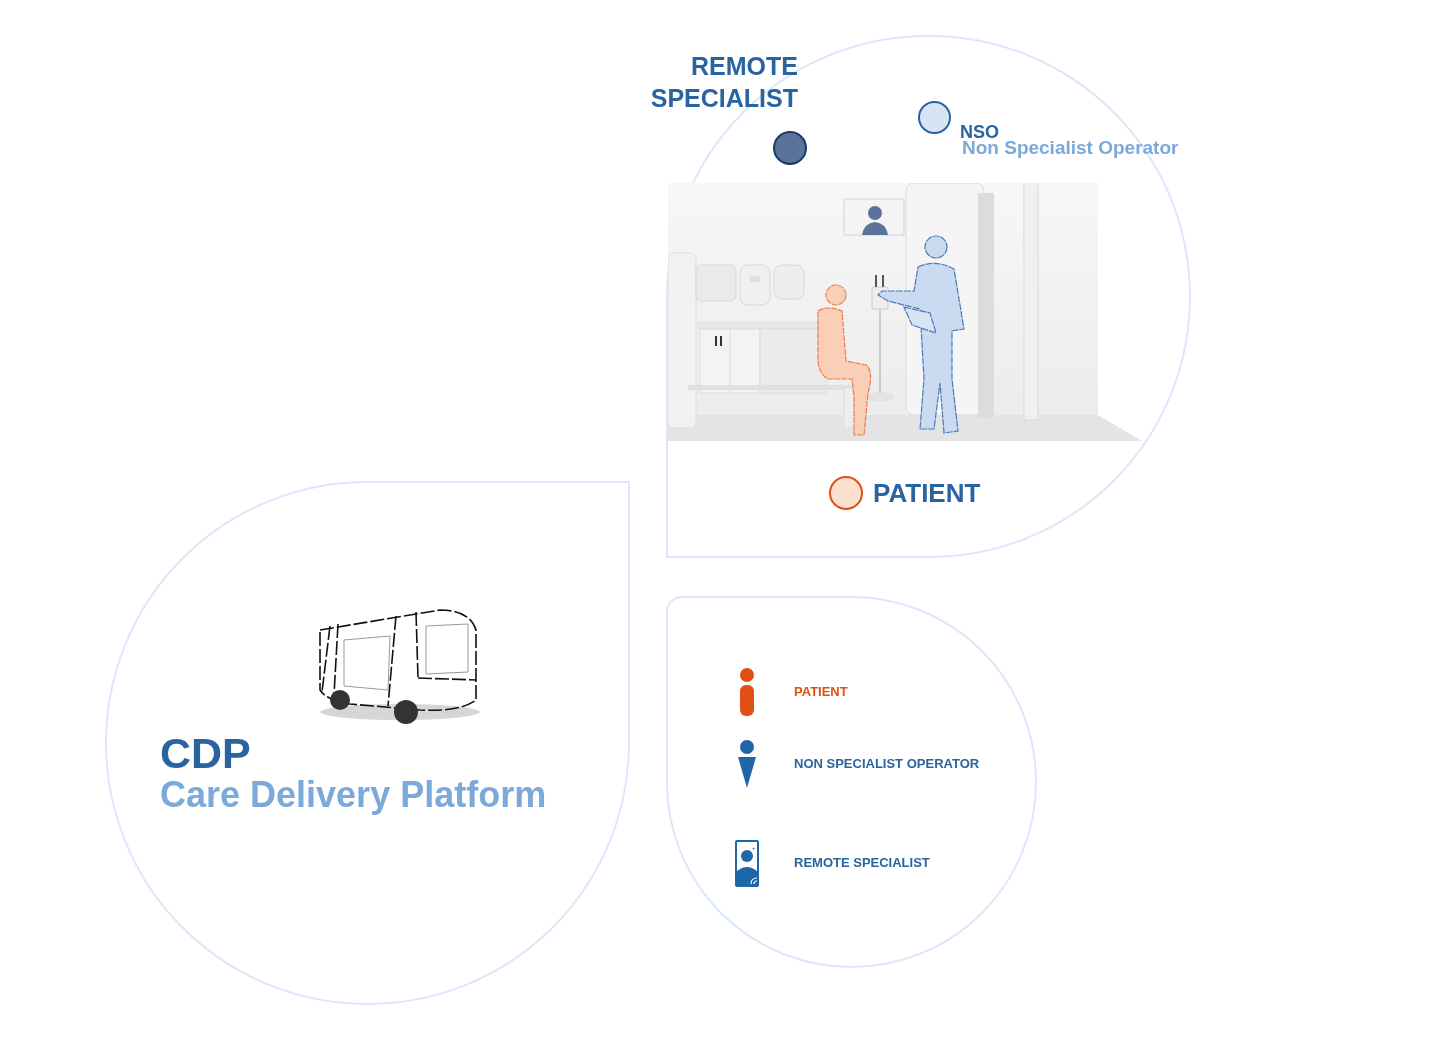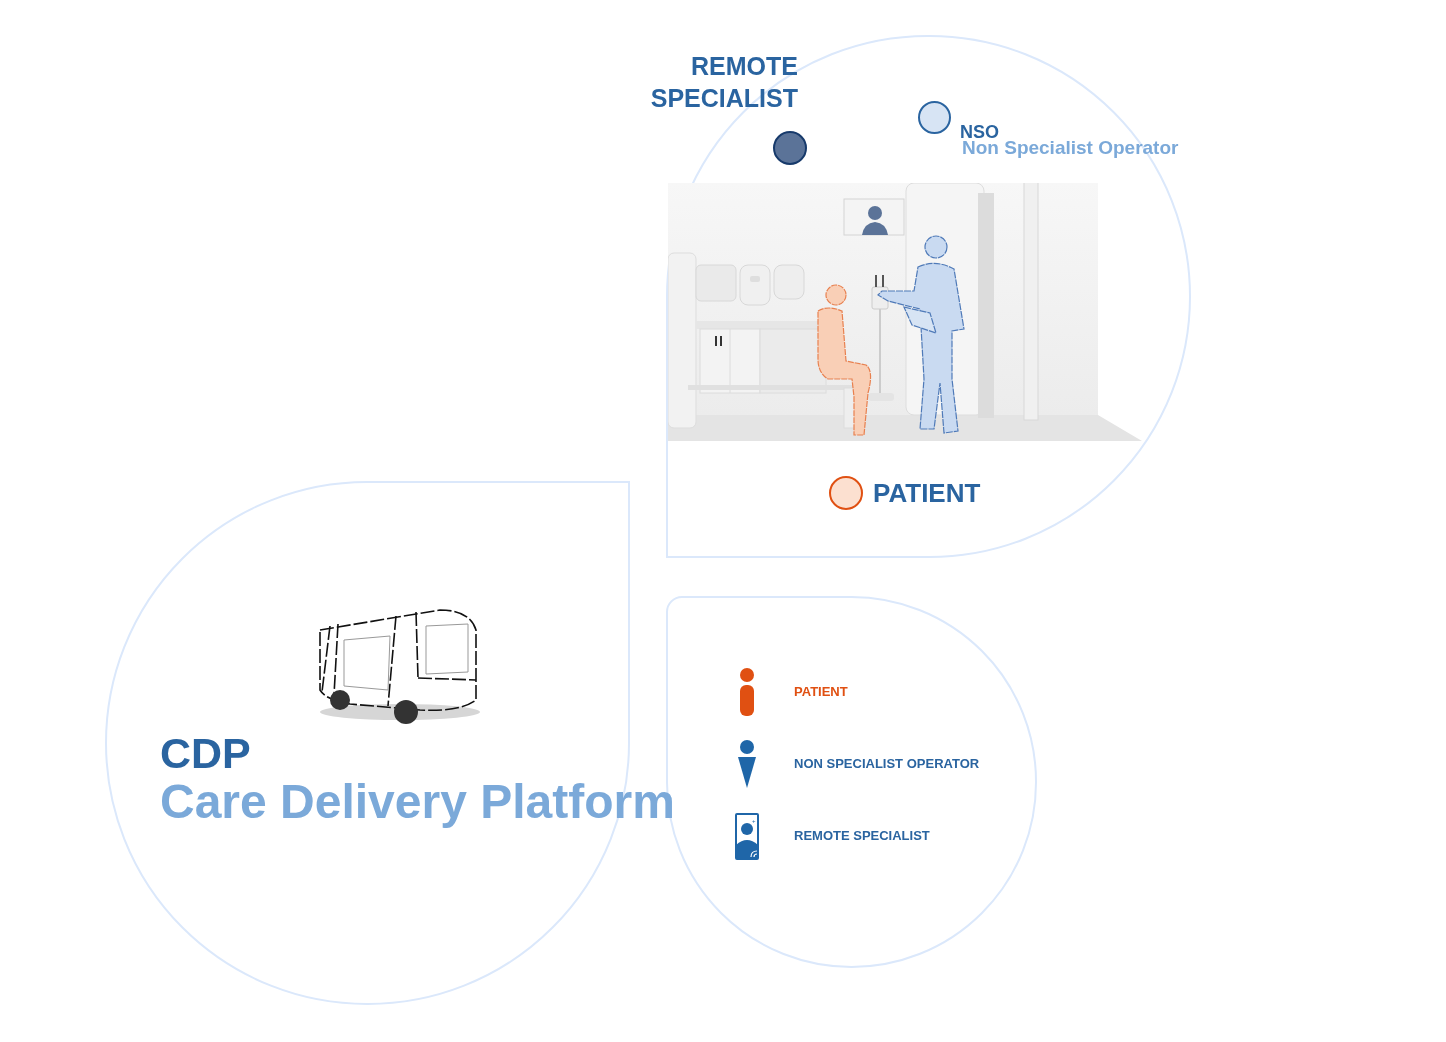--- a/index.html
+++ b/index.html
@@ -108,21 +108,21 @@
   </g>
   <g fill="none" stroke="#999" stroke-width="1">
     <path d="M44 40 L90 36 L88 90 L44 86 Z"></path>
     <path d="M126 26 L168 24 L168 72 L126 74 Z"></path>
   </g>
   <circle cx="40" cy="100" r="10" fill="#333"></circle>
   <circle cx="106" cy="112" r="12" fill="#333"></circle>
 </svg>
 
 <div class="abs bold dark" style="left:160px; top:729px; font-size:43px;">CDP</div>
-<div class="abs bold light" style="left:160px; top:774px; font-size:48px;">Care Delivery Platform</div>
+<div class="abs bold light" style="left:160px; top:774px; font-size:36px;">Care Delivery Platform</div>
 
 <div class="legend-row" style="top:667px;">
   <div class="legend-icon">
     <svg width="20" height="50" viewBox="0 0 20 50">
       <circle cx="10" cy="8" r="7" fill="#e05012"></circle>
       <rect x="3" y="18" width="14" height="31" rx="6" fill="#e05012"></rect>
     </svg>
   </div>
   <span class="legend-label orange" style="top:17px;">PATIENT</span>
 </div>
@@ -130,21 +130,21 @@
 <div class="legend-row" style="top:740px;">
   <div class="legend-icon">
     <svg width="22" height="50" viewBox="0 0 22 50">
       <circle cx="11" cy="7" r="7" fill="#1f66a8"></circle>
       <polygon points="2,17 20,17 11,48" fill="#1f66a8"></polygon>
     </svg>
   </div>
   <span class="legend-label dark" style="top:16px;">NON SPECIALIST OPERATOR</span>
 </div>
 
-<div class="legend-row" style="top:813px;">
+<div class="legend-row" style="top:840px;">
   <div class="legend-icon">
     <svg width="24" height="48" viewBox="0 0 24 48">
       <rect x="1" y="1" width="22" height="45" rx="1" fill="#fff" stroke="#1f66a8" stroke-width="2"></rect>
       <circle cx="12" cy="16" r="6" fill="#1f66a8"></circle>
       <path d="M1 46 L1 32 Q12 22 23 32 L23 46 Z" fill="#1f66a8"></path>
       <path d="M16 44 Q16 38 22 38" fill="none" stroke="#fff" stroke-width="1.2"></path>
       <path d="M19 44 Q19 41 22 41" fill="none" stroke="#fff" stroke-width="1.2"></path>
       <text x="17" y="10" font-size="6" fill="#1f66a8">+</text>
     </svg>
   </div>

